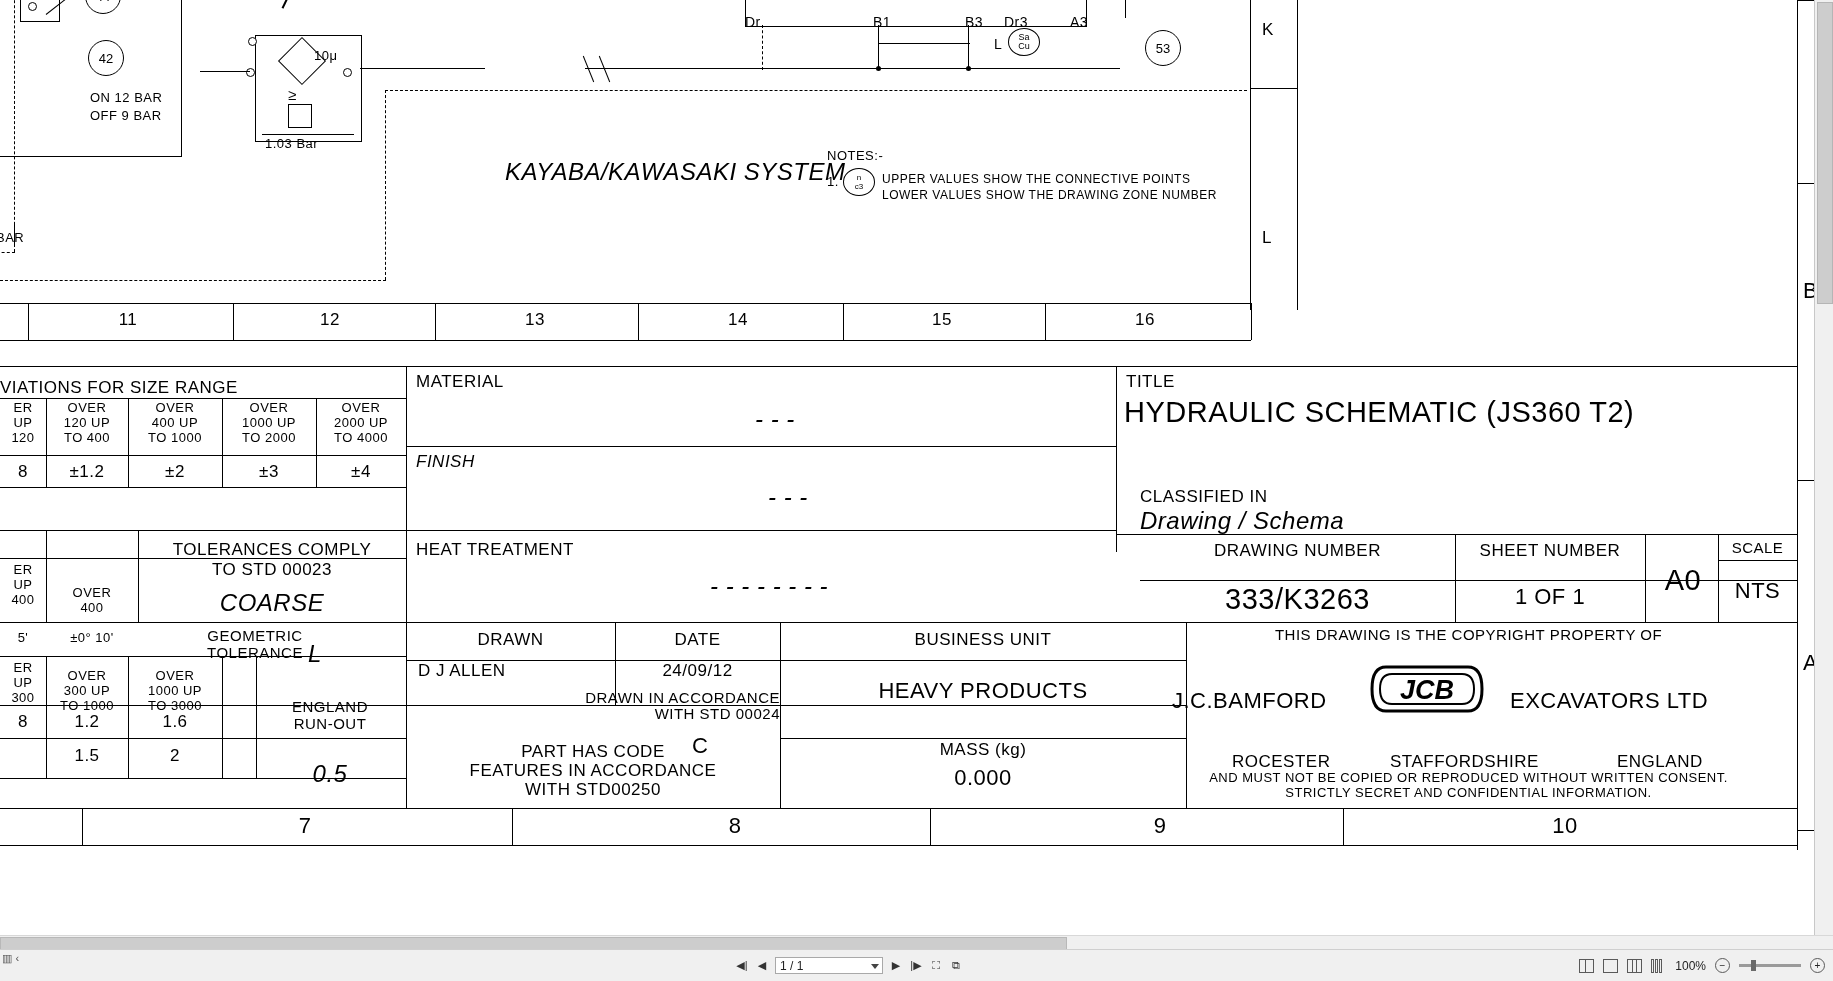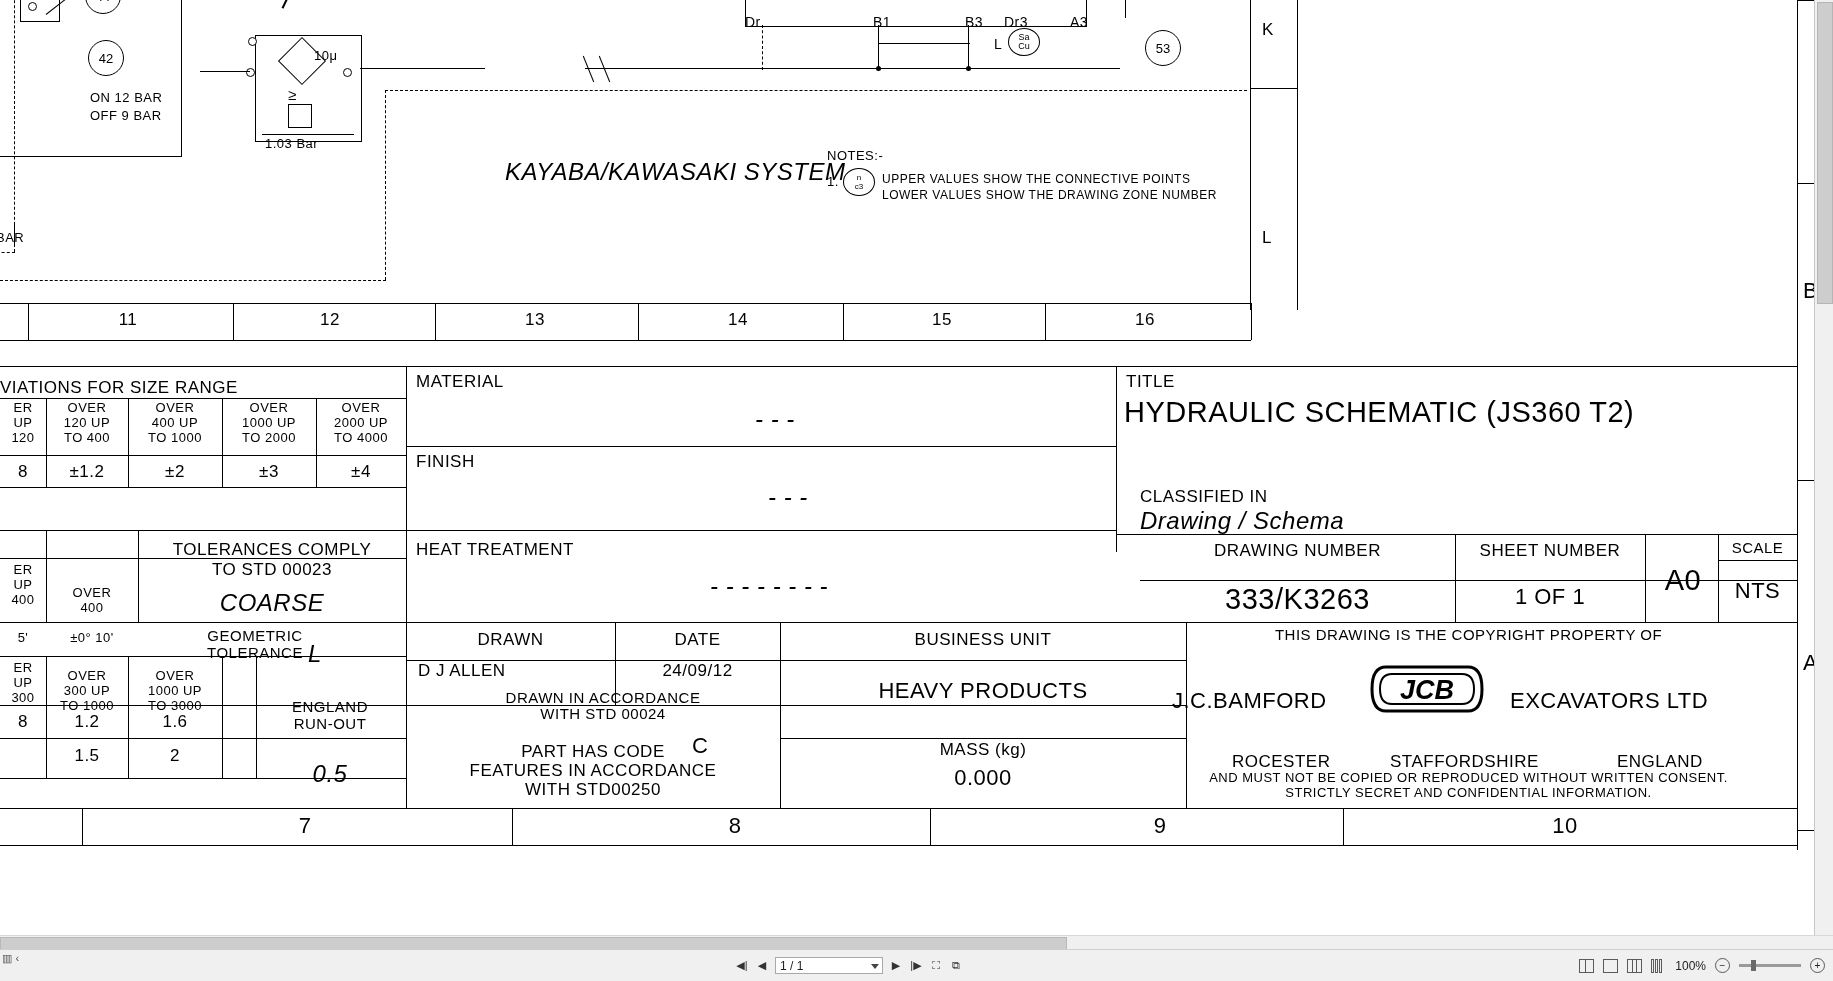--- a/index.html
+++ b/index.html
@@ -431,30 +431,30 @@
     <div class="ln hl" style="left:406px; top:660px; width:780px;"></div>
     <div class="ln hl" style="left:406px; top:705px; width:780px;"></div>
     <div class="ln hl" style="left:780px; top:738px; width:406px;"></div>
     <div class="ln vl" style="left:615px; top:622px; height:83px;"></div>
     <div class="ln vl" style="left:780px; top:622px; height:186px;"></div>
     <div class="ln vl" style="left:1116px; top:366px; height:186px;"></div>
     <div class="ln vl" style="left:1186px; top:622px; height:186px;"></div>
 
     <div class="txt t15" style="left:416px; top:372px;">MATERIAL</div>
     <div class="txt t17" style="left:755px; top:405px;">- - -</div>
-    <div class="txt t15" style="left:416px; top:452px;">FINISH</div>
+    <div class="txt t15" style="left:416px; top:452px;font-style:italic;">FINISH</div>
     <div class="txt t17" style="left:768px; top:483px;">- - -</div>
     <div class="txt t15" style="left:416px; top:540px;">HEAT TREATMENT</div>
     <div class="txt t17" style="left:710px; top:572px;">- - - - - - - -</div>
 
     <div class="cellt t15" style="left:406px; top:630px; width:209px;">DRAWN</div>
     <div class="cellt t15" style="left:615px; top:630px; width:165px;">DATE</div>
     <div class="txt t15" style="left:418px; top:661px;">D J ALLEN</div>
     <div class="cellt t15" style="left:615px; top:661px; width:165px;">24/09/12</div>
-    <div class="cellt t13" style="left:416px; top:690px; width:374px; line-height:16px;">DRAWN IN ACCORDANCE
+    <div class="cellt t13" style="left:406px; top:690px; width:374px; line-height:16px;text-align:right;">DRAWN IN ACCORDANCE
 WITH STD 00024</div>
     <div class="cellt t15" style="left:406px; top:742px; width:374px;">PART HAS CODE</div>
     <div class="txt t20" style="left:692px; top:733px;">C</div>
     <div class="cellt t15" style="left:406px; top:761px; width:374px;">FEATURES IN ACCORDANCE</div>
     <div class="cellt t15" style="left:406px; top:780px; width:374px;">WITH STD00250</div>
 
     <div class="cellt t20" style="left:780px; top:678px; width:406px;">HEAVY PRODUCTS</div>
     <div class="cellt t15" style="left:780px; top:630px; width:406px;">BUSINESS UNIT</div>
     <div class="cellt t15" style="left:780px; top:740px; width:406px;">MASS (kg)</div>
     <div class="cellt t20" style="left:780px; top:765px; width:406px;">0.000</div>

